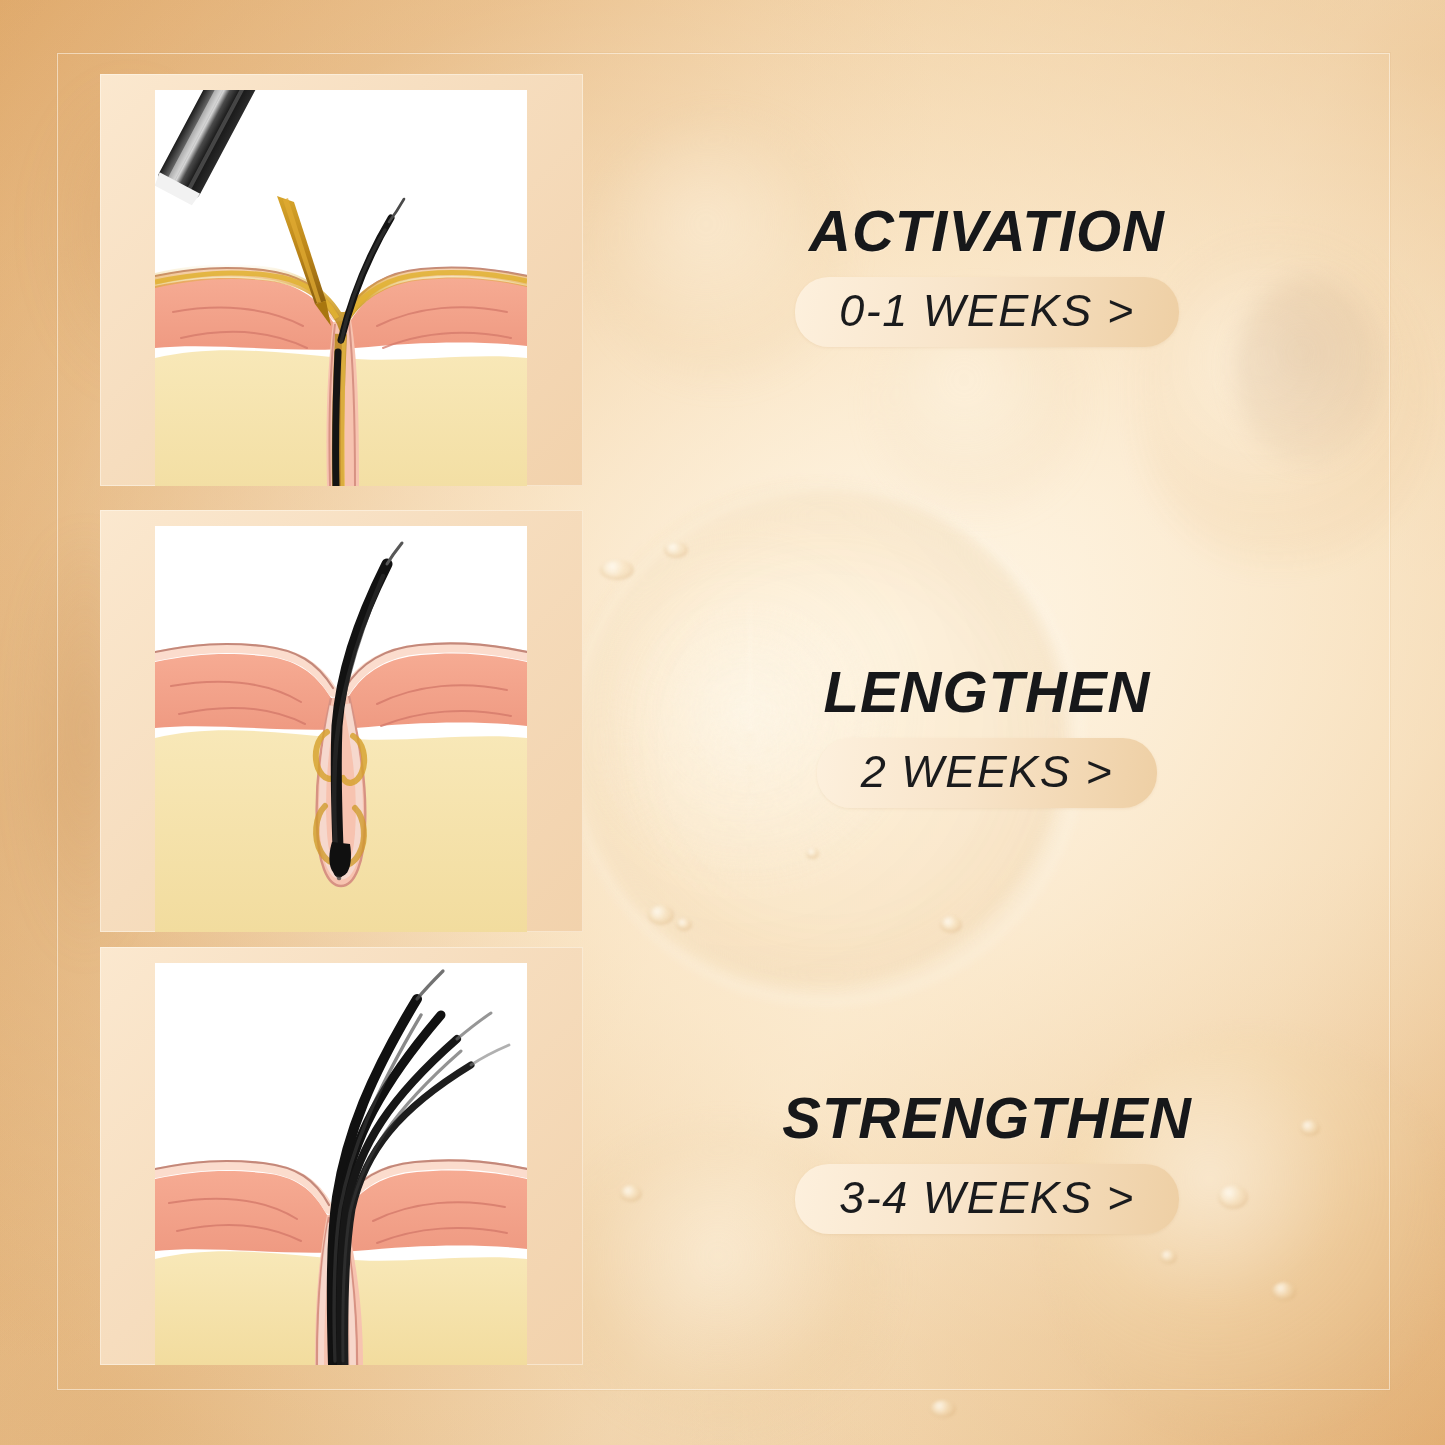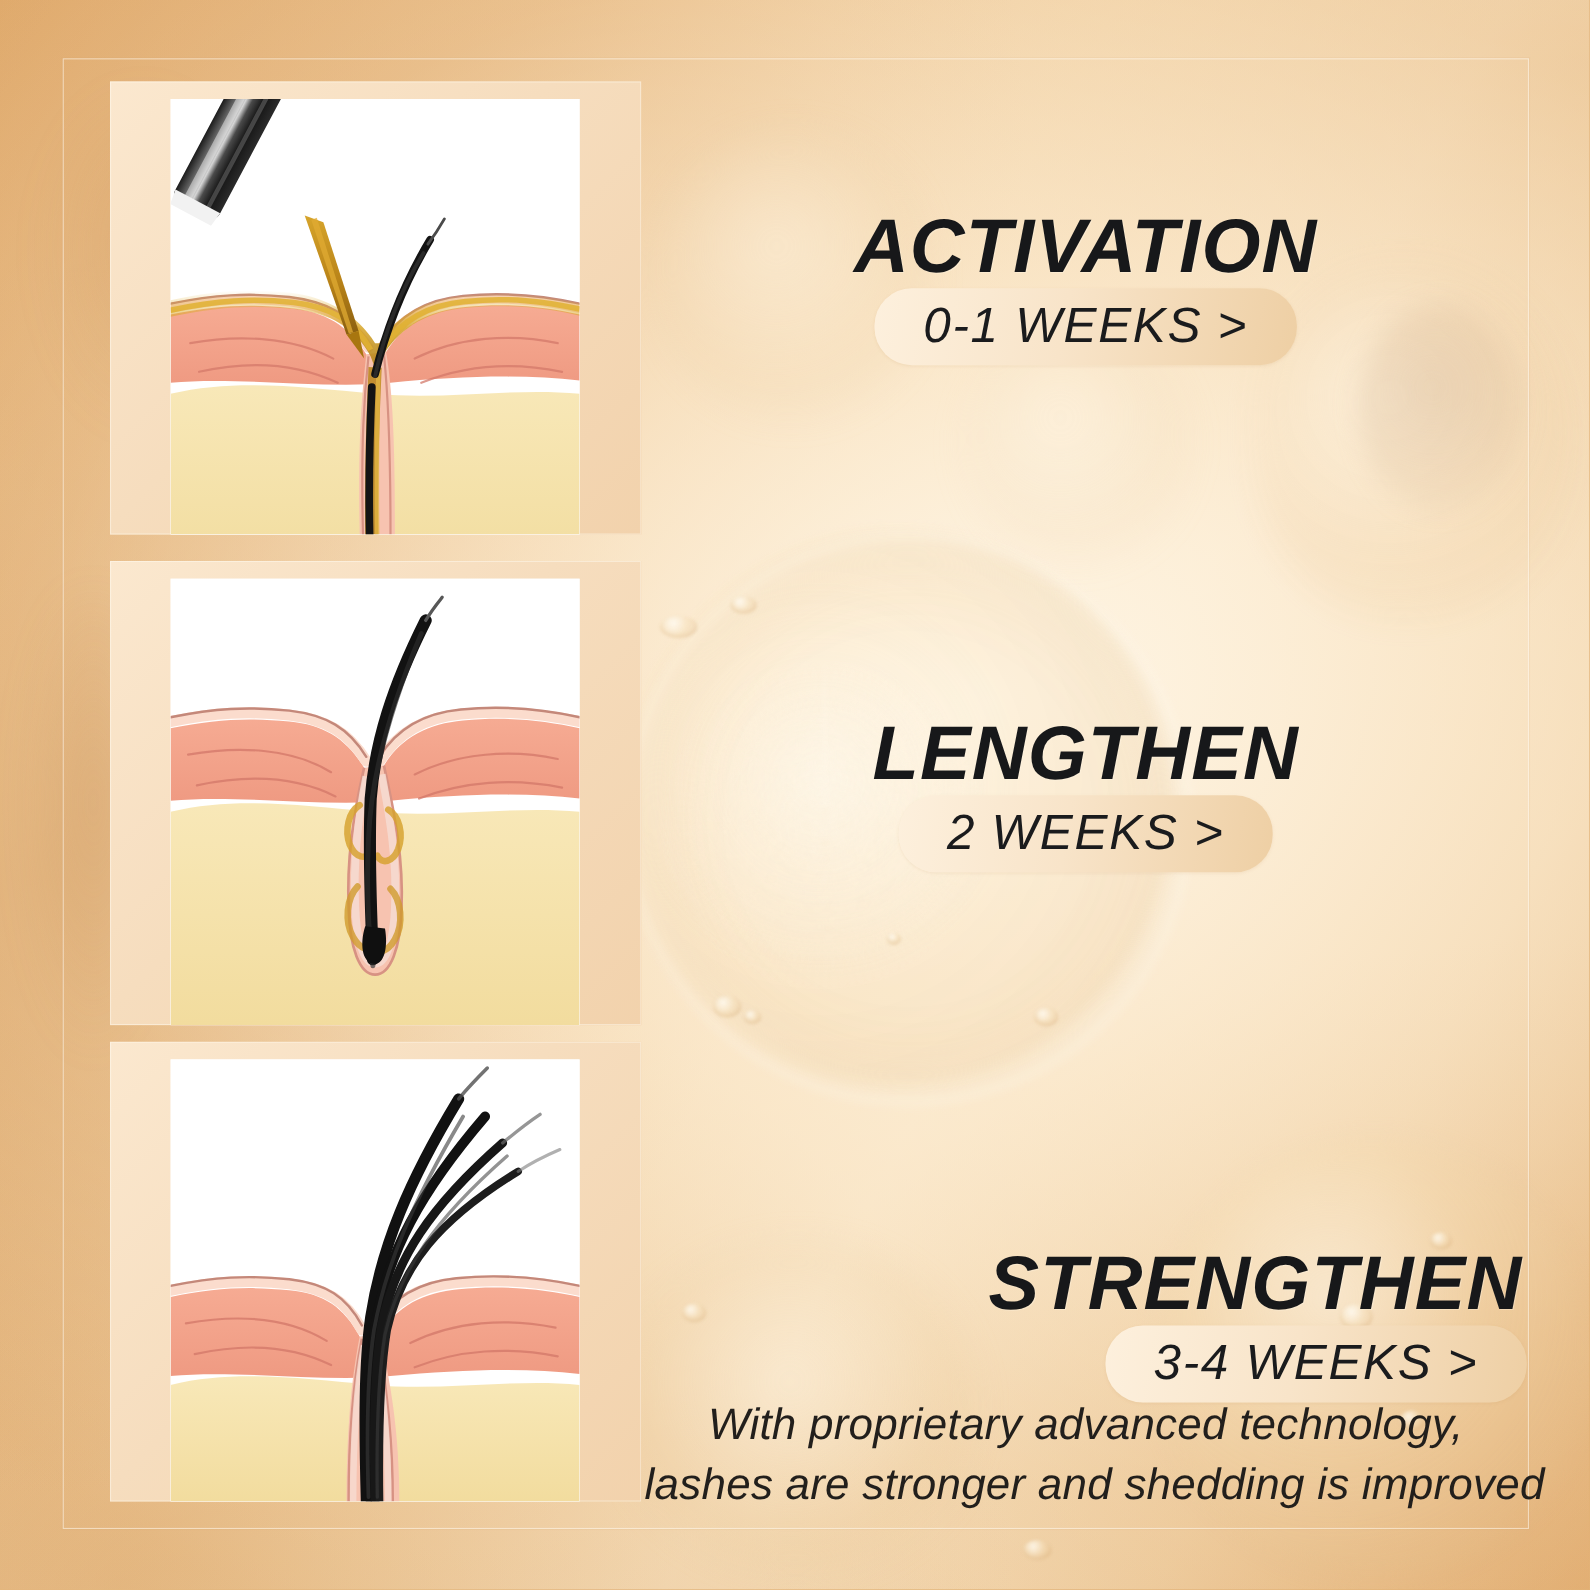--- a/index.html
+++ b/index.html
@@ -121,29 +121,29 @@
   #panel2 .panel-img{left:55px;top:16px;width:372px;height:406px;}
   #panel3{top:947px;width:483px;height:418px;}
   #panel3 .panel-img{left:55px;top:16px;width:372px;height:402px;}
 
   .panel svg{display:block;width:100%;height:100%;}
 
   
   .step{position:absolute;left:586px;width:802px;text-align:center;}
   #step1{top:185px;}
   #step2{top:646px;}
-  #step3{top:1128px;text-align:right;}
+  #step3{top:1072px;}
 
   .step-title{
     font-family:"Liberation Sans", sans-serif;
     font-weight:bold;font-style:italic;
-    font-size:69px;line-height:1.0;
+    font-size:58px;line-height:1.0;
     letter-spacing:1px;
     color:#17181a;
-    margin:4px;
+    margin:17px;
     text-shadow:1px 1px 0 rgba(255,246,230,0.35);
     white-space:nowrap;
   }
   .badge{
     display:inline-block;
     padding:10px 44px 13px 44px;
     border-radius:34px;
     background:linear-gradient(100deg,#fdf0dd 0%,#f8e4c9 45%,#eecfa4 100%);
     box-shadow:0 1px 3px rgba(186,139,84,0.13);
   }
@@ -397,18 +397,14 @@
     </div>
   </div>
 
   <div class="step" id="step3">
     <div class="step-title">STRENGTHEN</div>
     <div class="badge">
       <span class="badge-text">3-4 WEEKS &gt;</span>
     </div>
   </div>
 
-  <div id="desc">
-    <span>With proprietary advanced technology,</span>
-    <span>lashes are stronger and shedding is improved</span>
-  </div>
 
 </div>
 
 </body></html>

